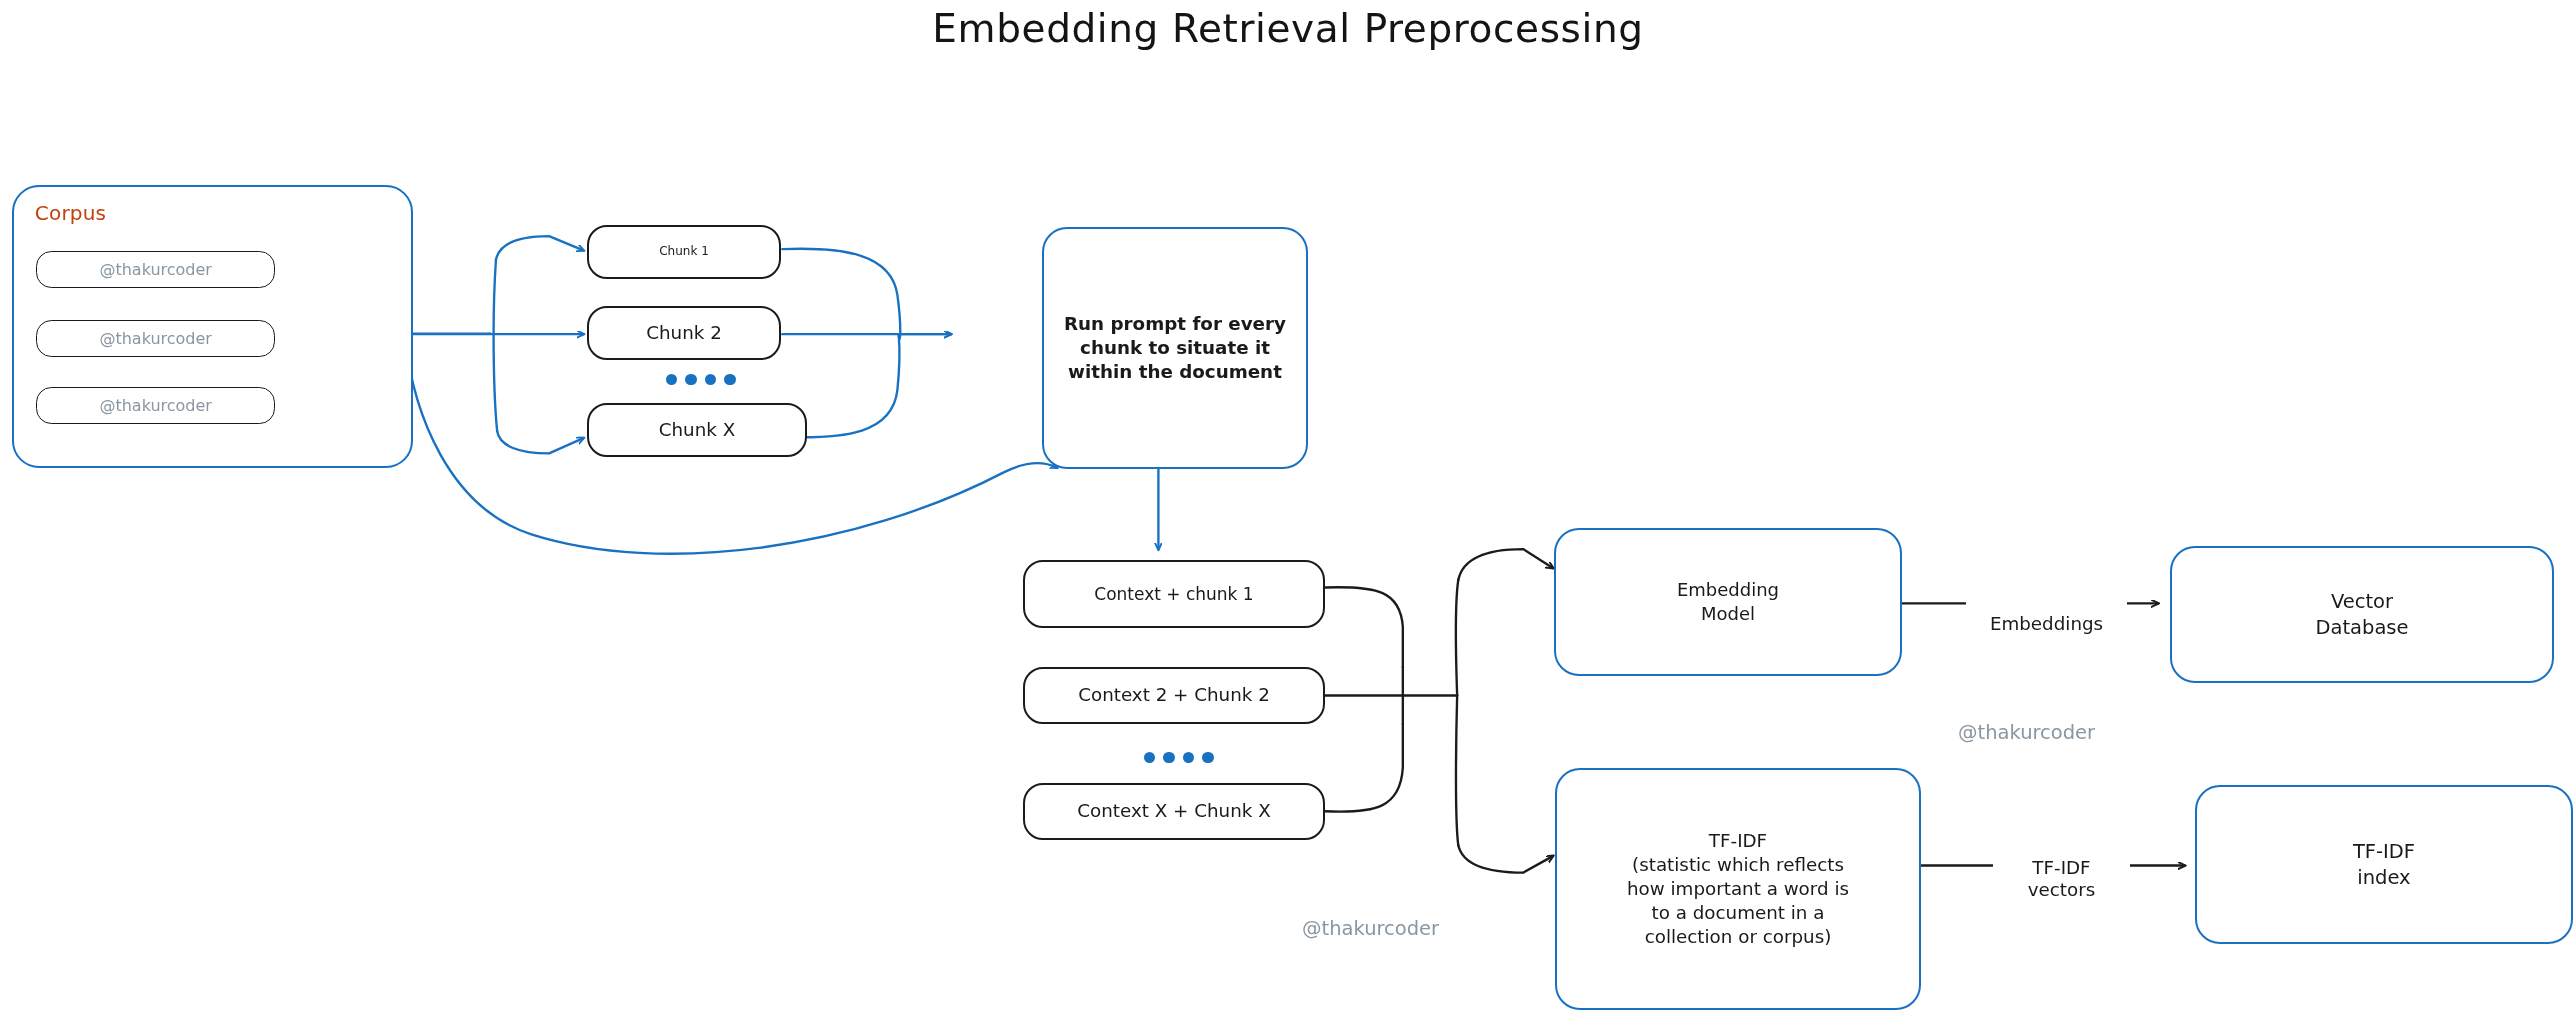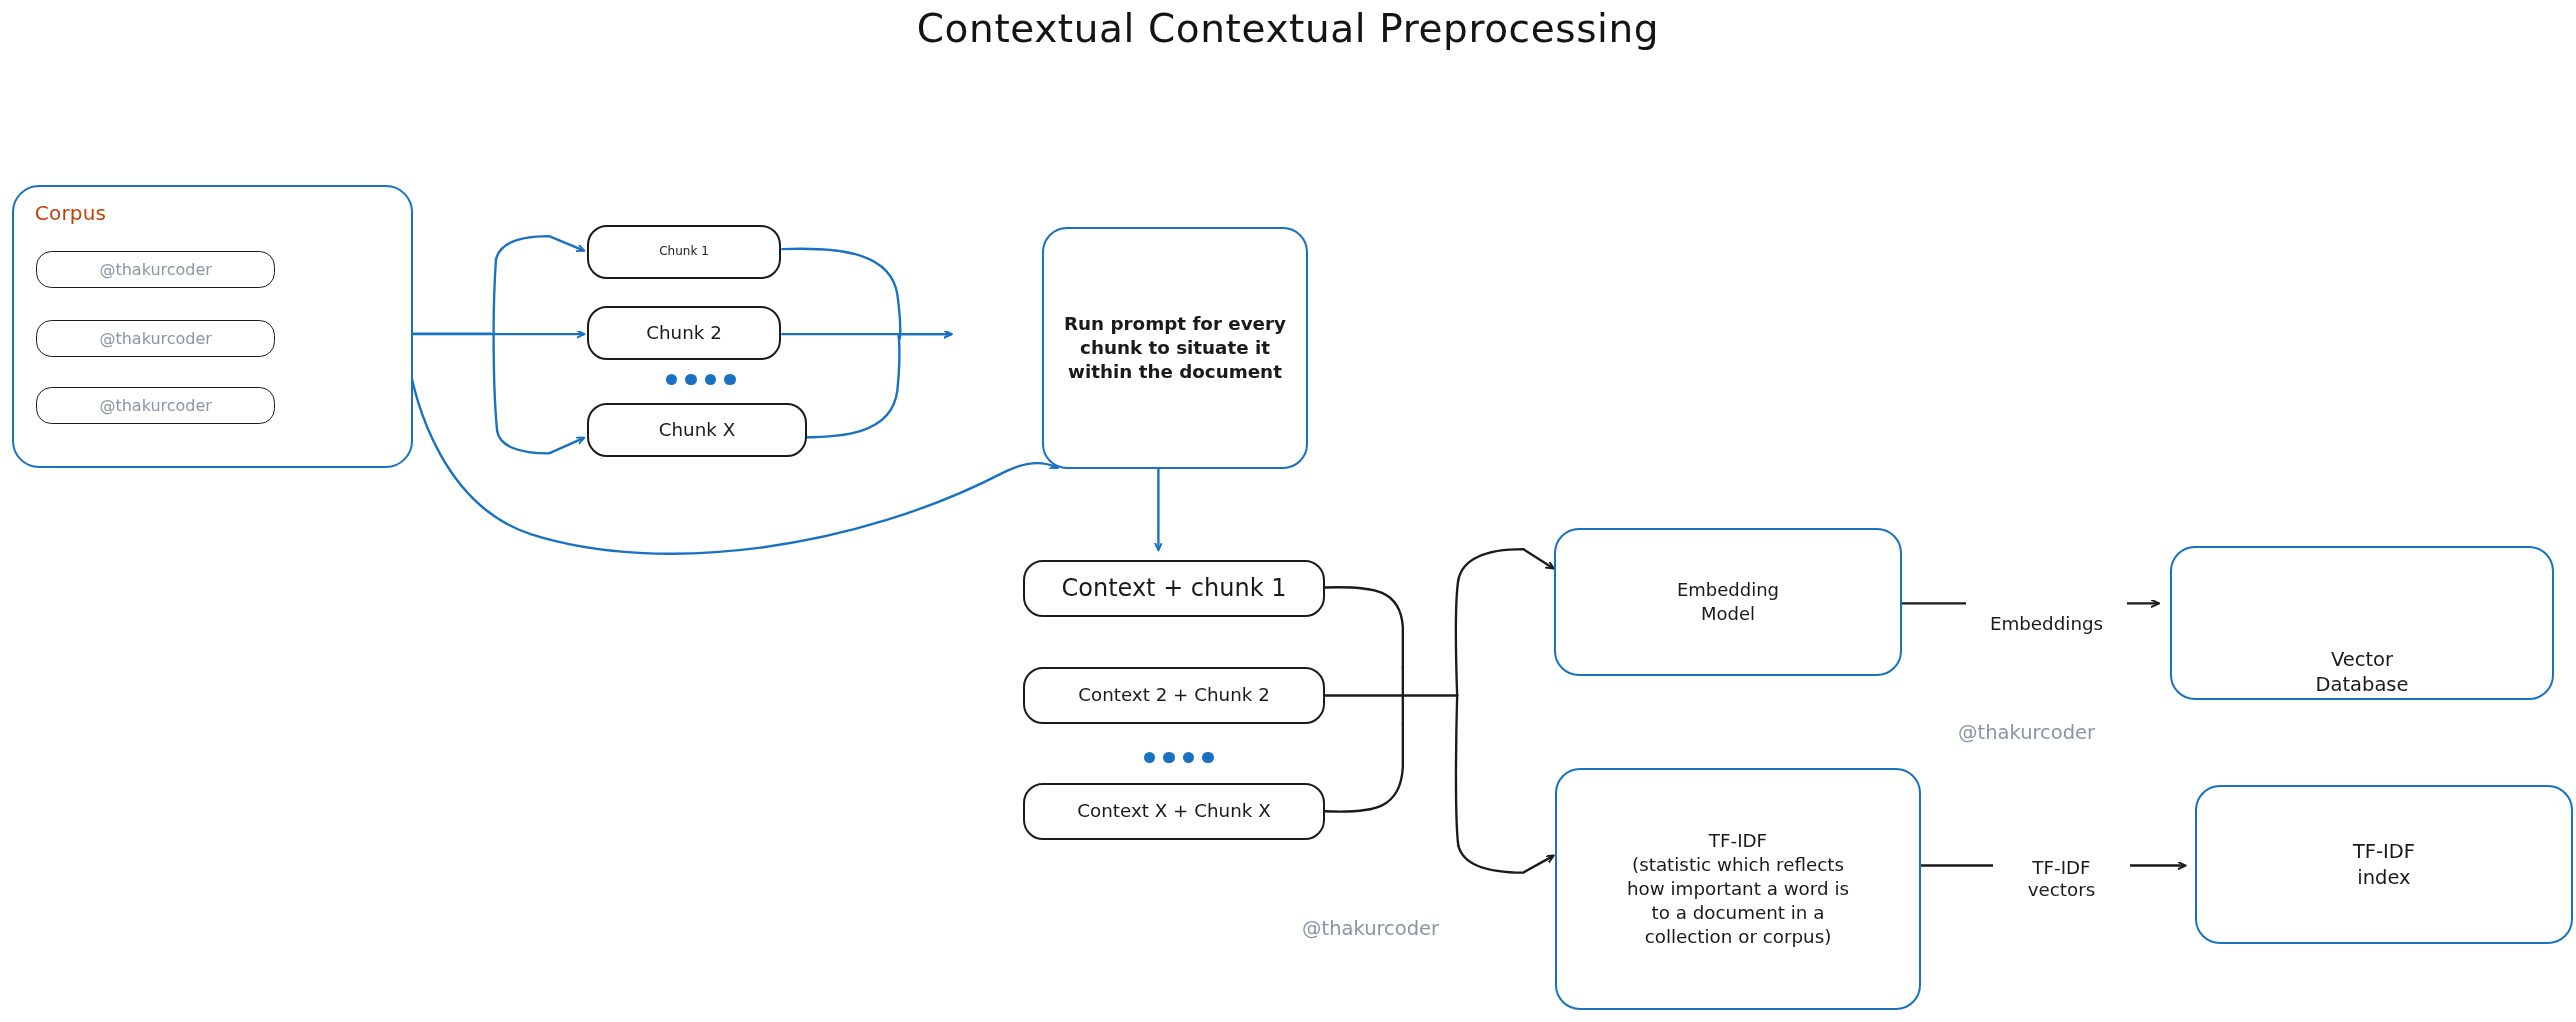--- a/index.html
+++ b/index.html
@@ -122,21 +122,21 @@
     line-height: 1.2;
     padding: 1.2px 3.5px;
     white-space: pre-line;
   }
 </style>
 </head>
 <body>
 
 <div id="canvas">
 
-  <div class="title">Contextual Contextual Preprocessing</div>
+  <div class="title">Embedding Retrieval Preprocessing</div>
 
   <svg id="wires" viewBox="0 0 4363 1731" preserveAspectRatio="none" xmlns="http://www.w3.org/2000/svg">
     <defs>
       <marker id="ah-blue" markerWidth="20" markerHeight="20" refX="11" refY="6" orient="auto" markerUnits="userSpaceOnUse">
         <path d="M0,0 L13,6 L0,12" fill="none" stroke="#1971c2" stroke-width="3.2" stroke-linecap="round" stroke-linejoin="round"></path>
       </marker>
       <marker id="ah-dark" markerWidth="20" markerHeight="20" refX="11" refY="6" orient="auto" markerUnits="userSpaceOnUse">
         <path d="M0,0 L13,6 L0,12" fill="none" stroke="#1b1b1f" stroke-width="3.2" stroke-linecap="round" stroke-linejoin="round"></path>
       </marker>
     </defs>
@@ -217,21 +217,21 @@
     <span></span>
   </div>
   <div class="node dark" style="left:587px; top:403px; width:220px; height:54px; font-size:18.3px;">
     <span>Chunk X</span>
   </div>
 
   <div class="node blue" style="left:1042px; top:227px; width:266px; height:242px; font-size:18.3px; padding:0 13px;font-weight:bold;">
     <span>Run prompt for every chunk to situate it within the document</span>
   </div>
 
-  <div class="node dark" style="left:1023px; top:560px; width:302px; height:57px; font-size:24px;">
+  <div class="node dark" style="left:1023px; top:560px; width:302px; height:68px; font-size:17px;">
     <span>Context + chunk 1</span>
   </div>
   <div class="node dark" style="left:1023px; top:667px; width:302px; height:57px; font-size:18.3px;">
     <span>Context 2 + Chunk 2</span>
   </div>
   <div class="dots" style="left:1144px; top:752px;">
     <span></span>
     <span></span>
     <span></span>
     <span></span>
@@ -242,21 +242,21 @@
 
   <div class="node blue" style="left:1554px; top:528px; width:348px; height:148px; font-size:18px; white-space:pre-line;">
     <span>Embedding
 Model</span>
   </div>
 
   <div class="edge-label" style="left:1966px; top:590px; width:154px;">
     <span>Embeddings</span>
   </div>
 
-  <div class="node blue" style="left:2170px; top:546px; width:384px; height:154px; font-size:19.5px; white-space:pre-line;align-items:flex-end;">
+  <div class="node blue" style="left:2170px; top:546px; width:384px; height:137px; font-size:19.5px; white-space:pre-line;">
     <span>Vector
 Database</span>
   </div>
 
   <div class="node blue" style="left:1555px; top:768px; width:366px; height:242px; font-size:18.3px; white-space:pre-line; padding:0 10.6px;">
     <span>TF-IDF
 (statistic which reflects
 how important a word is
 to a document in a
 collection or corpus)</span>

